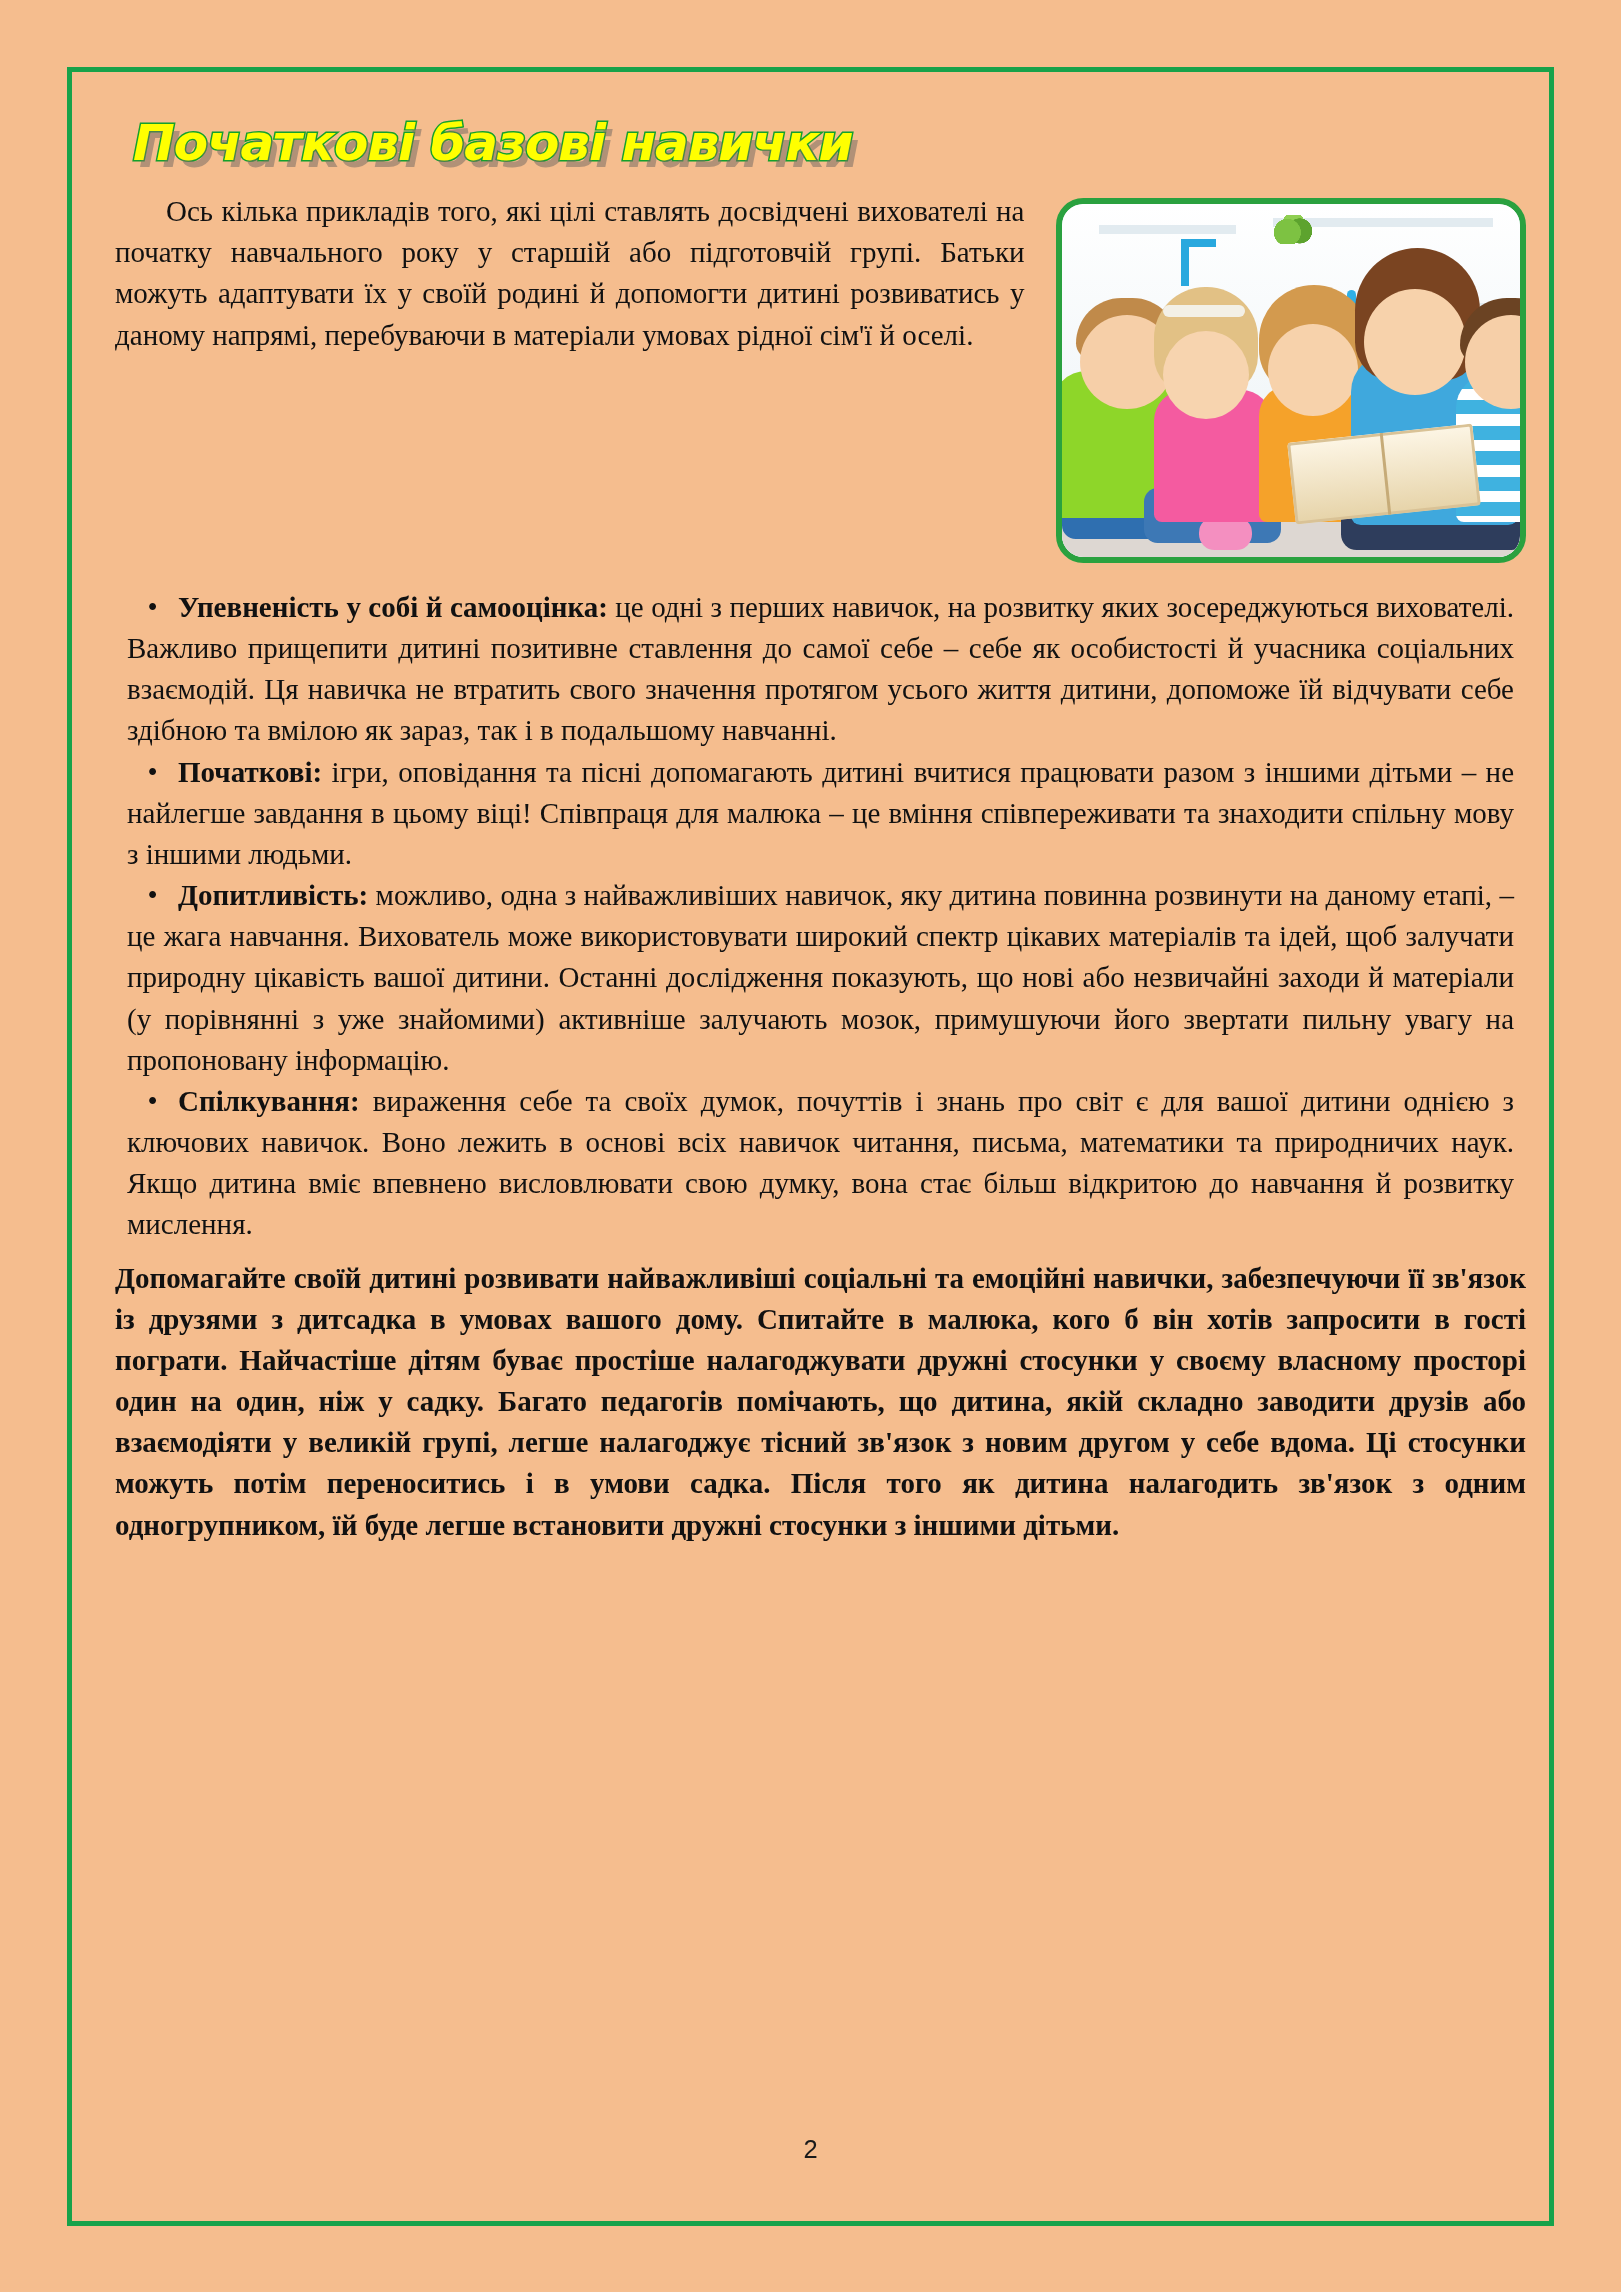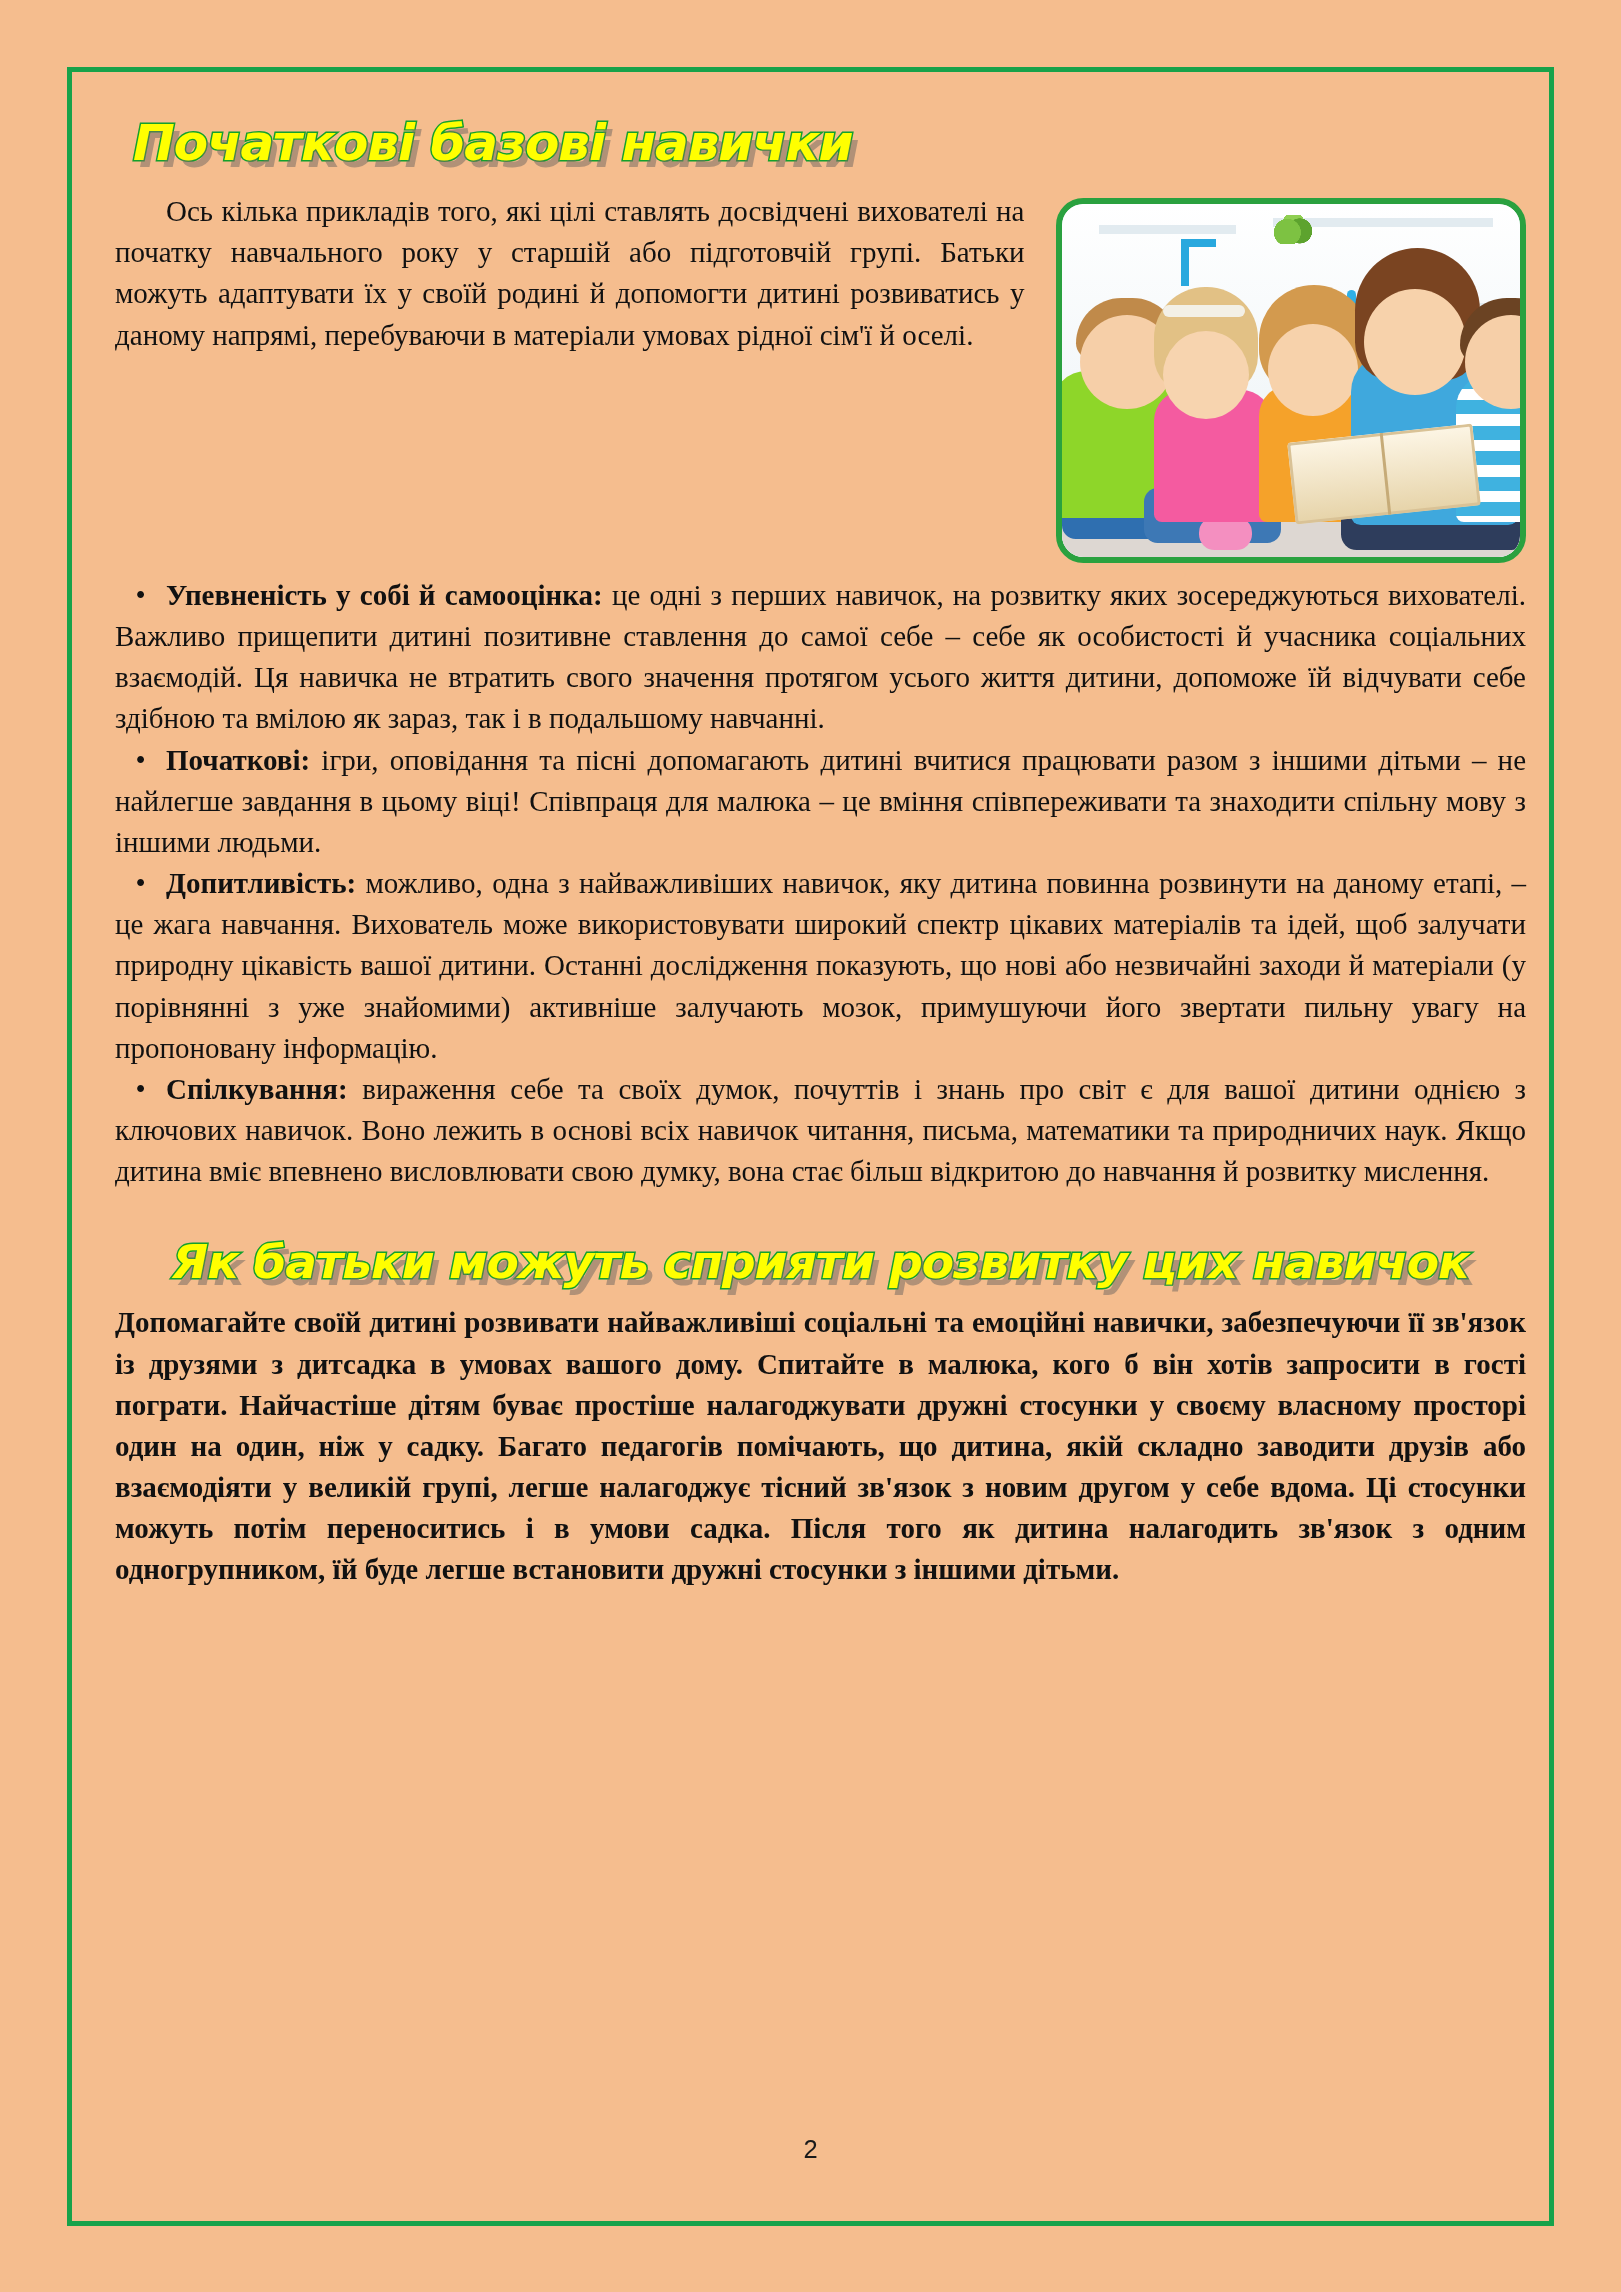--- a/index.html
+++ b/index.html
@@ -145,21 +145,21 @@
   p.body {
     font-size: 29px;
     line-height: 1.42;
     text-align: justify;
     text-justify: inter-word;
     color: #111111;
     margin: 0 0 2px 0;
     hyphens: none;
   }
   p.intro { text-indent: 51px; }
-  .bullets { margin: 0; padding: 0; list-style: none; }
+  .bullets { margin: 12px; padding: 0; list-style: none; }
   li.bullet {
     font-size: 29px;
     line-height: 1.42;
     text-align: justify;
     color: #111111;
     margin: 0;
     padding: 0;
     text-indent: 0;
   }
   li.bullet .lead-dot {
@@ -239,23 +239,20 @@
 
     <div class="clearer"></div>
 
     <ul class="bullets">
       <li class="bullet"><span class="lead-dot">•</span><b>Упевненість у собі й самооцінка:</b><span> це одні з перших навичок, на розвитку яких зосереджуються вихователі. Важливо прищепити дитині позитивне ставлення до самої себе – себе як особистості й учасника соціальних взаємодій. Ця навичка не втратить свого значення протягом усього життя дитини, допоможе їй відчувати себе здібною та вмілою як зараз, так і в подальшому навчанні.</span></li>
       <li class="bullet"><span class="lead-dot">•</span><b>Початкові:</b><span> ігри, оповідання та пісні допомагають дитині вчитися працювати разом з іншими дітьми – не найлегше завдання в цьому віці! Співпраця для малюка – це вміння співпереживати та знаходити спільну мову з іншими людьми.</span></li>
       <li class="bullet"><span class="lead-dot">•</span><b>Допитливість:</b><span> можливо, одна з найважливіших навичок, яку дитина повинна розвинути на даному етапі, – це жага навчання. Вихователь може використовувати широкий спектр цікавих матеріалів та ідей, щоб залучати природну цікавість вашої дитини. Останні дослідження показують, що нові або незвичайні заходи й матеріали (у порівнянні з уже знайомими) активніше залучають мозок, примушуючи його звертати пильну увагу на пропоновану інформацію.</span></li>
       <li class="bullet"><span class="lead-dot">•</span><b>Спілкування:</b><span> вираження себе та своїх думок, почуттів і знань про світ є для вашої дитини однією з ключових навичок. Воно лежить в основі всіх навичок читання, письма, математики та природничих наук. Якщо дитина вміє впевнено висловлювати свою думку, вона стає більш відкритою до навчання й розвитку мислення.</span></li>
     </ul>
 
-    <div class="wordart-wrap-2">
-      <h2 class="wordart wordart-2">Як батьки можуть сприяти розвитку цих навичок</h2>
-    </div>
 
     <p class="body after-heading">Допомагайте своїй дитині розвивати найважливіші соціальні та емоційні навички, забезпечуючи її зв'язок із друзями з дитсадка в умовах вашого дому. Спитайте в малюка, кого б він хотів запросити в гості пограти. Найчастіше дітям буває простіше налагоджувати дружні стосунки у своєму власному просторі один на один, ніж у садку. Багато педагогів помічають, що дитина, якій складно заводити друзів або взаємодіяти у великій групі, легше налагоджує тісний зв'язок з новим другом у себе вдома. Ці стосунки можуть потім переноситись і в умови садка. Після того як дитина налагодить зв'язок з одним одногрупником, їй буде легше встановити дружні стосунки з іншими дітьми.</p>
 
   </div>
 
   <div class="footer">2</div>
 
 </div>
 
 

